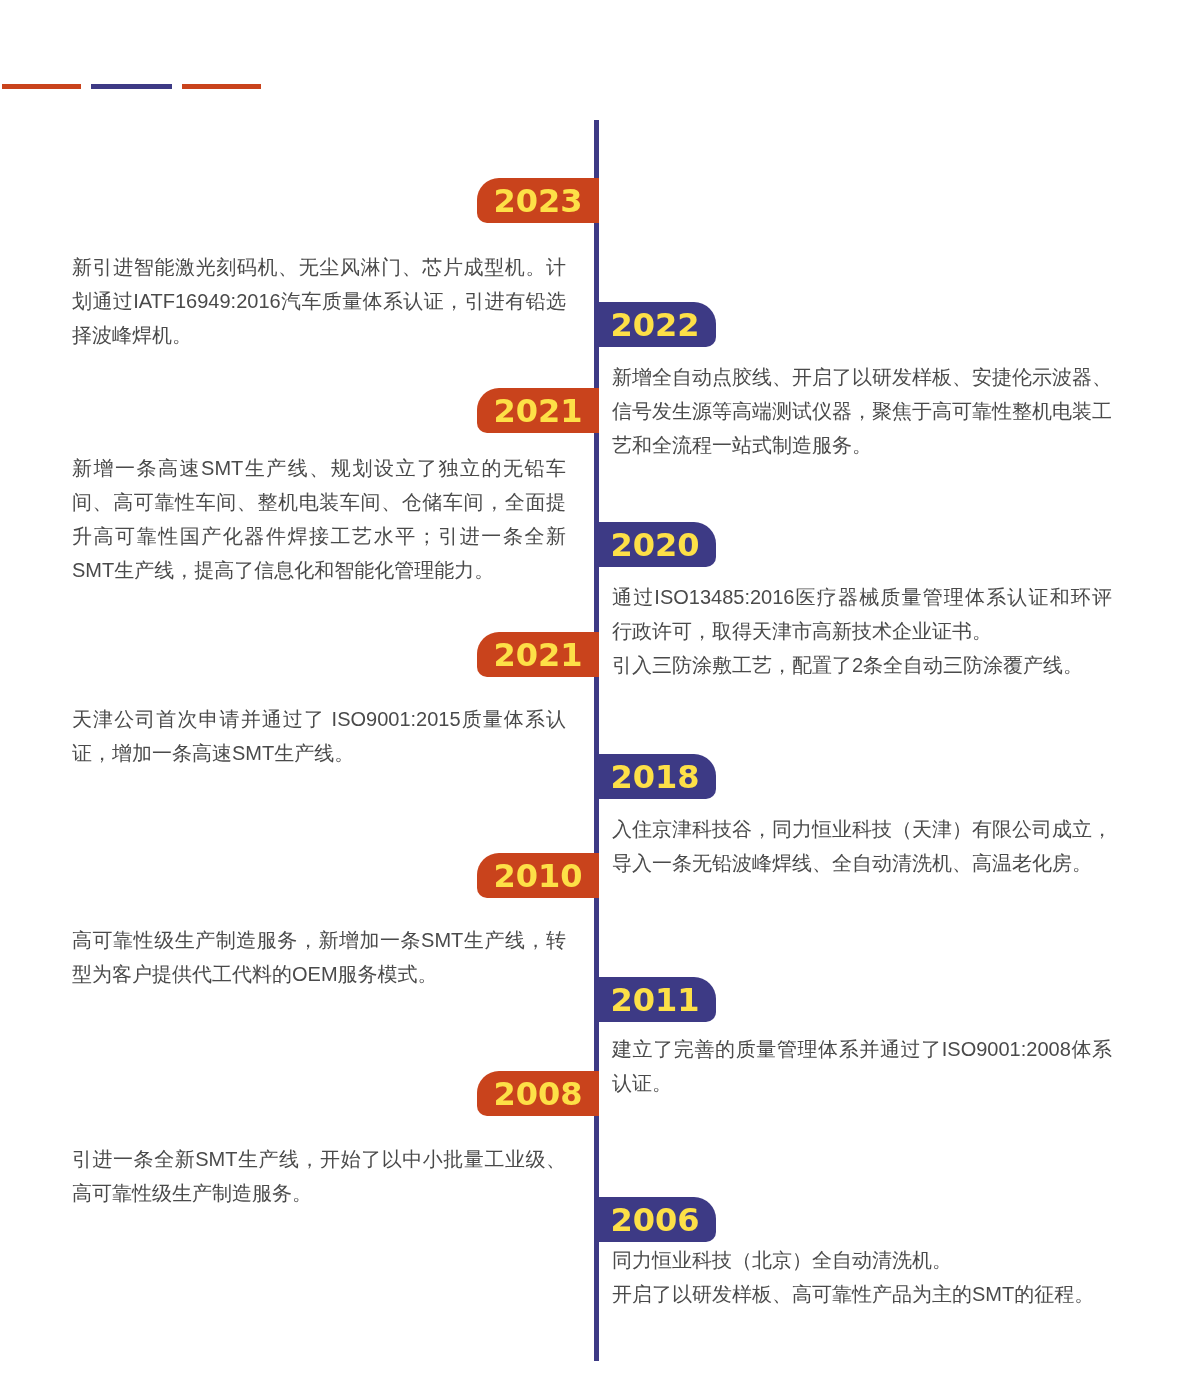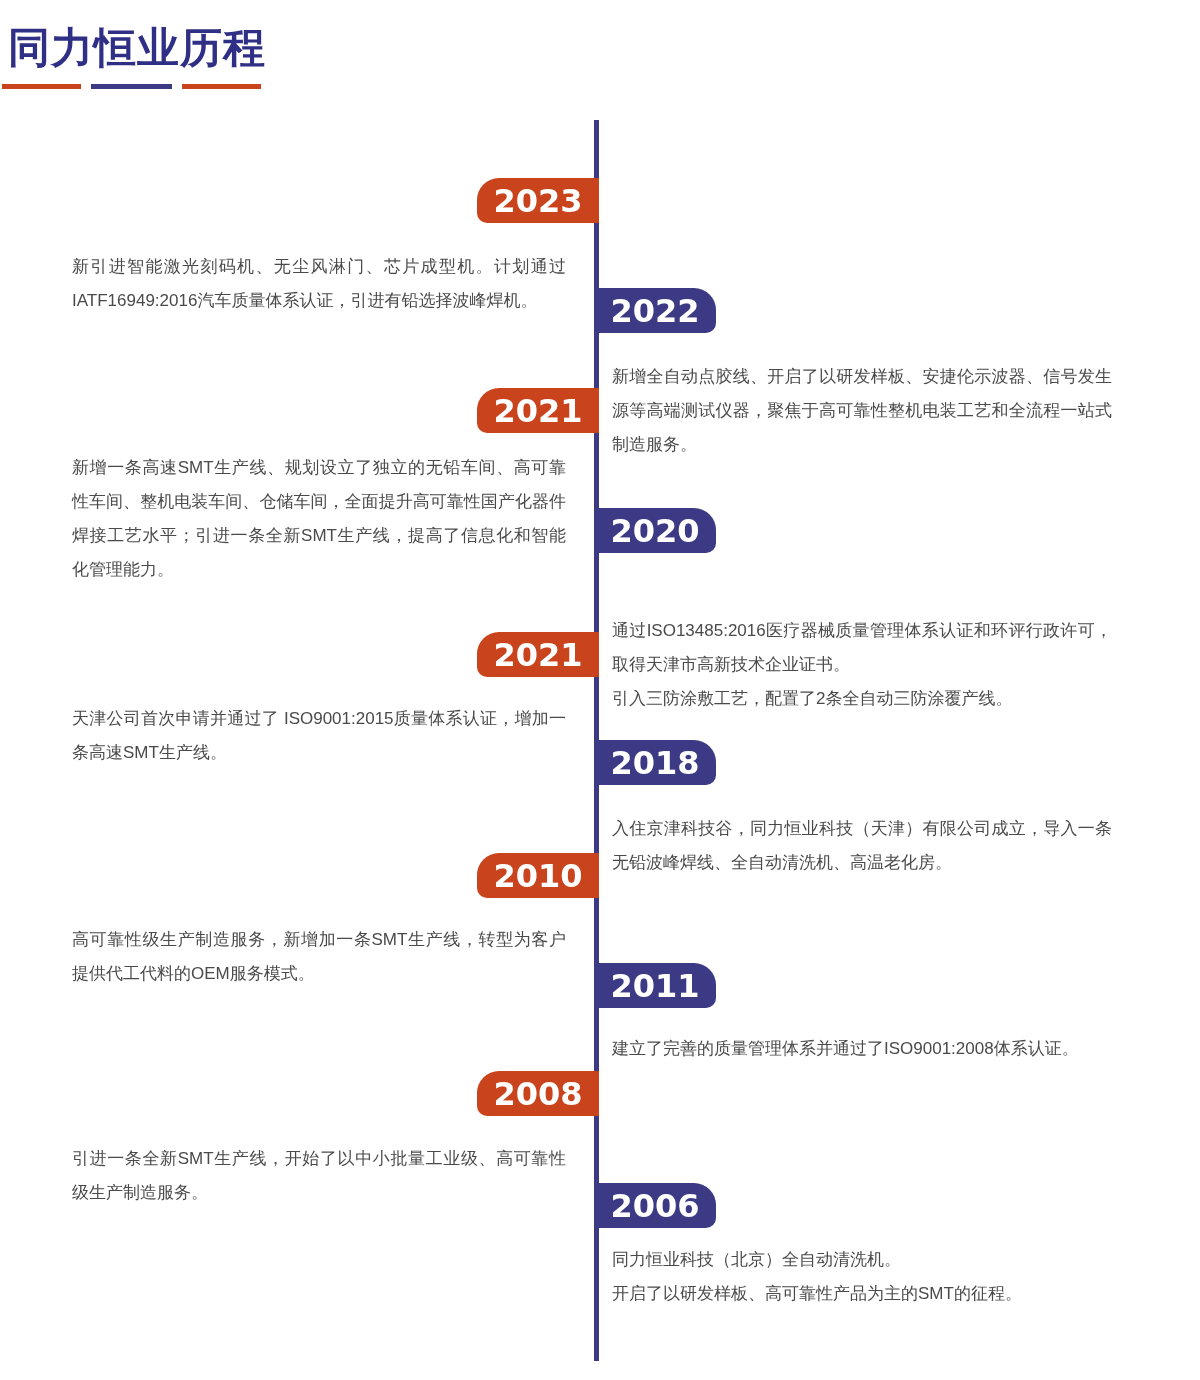--- a/index.html
+++ b/index.html
@@ -44,48 +44,47 @@
   }
 
   
   .badge {
     position: absolute;
     width: 122px;
     height: 45px;
     display: flex;
     align-items: center;
     justify-content: center;
-    color: #ffffff;
+    color: #fde047;
     font-size: 32px;
     font-weight: 700;
     font-family: "DejaVu Sans", "Liberation Sans", sans-serif;
   }
   .badge.left  { left: 477px; border-radius: 22px 0 0 10px; }
-  .badge.right { left: 594px; border-radius: 0 22px 10px 0; }
+  .badge.right { left: 594px; border-radius: 0 22px 10px 0; margin-top: 14px; }
   .badge.orange { background: var(--orange, #c9431c); }
   .badge.purple { background: var(--purple, #3d3a85); }
 
   
   .desc {
     position: absolute;
-    font-size: 17px;
+    font-size: 20px;
     line-height: 34px;
     color: var(--text-gray, #4a4a4a);
     white-space: pre-line;
     text-align: justify;
   }
   .desc.left  { left: 72px;  width: 494px; }
   .desc.right { left: 612px; width: 500px; }
 </style>
 </head>
 <body>
 
 <div class="page">
 
-  <div class="page-title">同力恒业历程</div>
   <div class="title-underline">
     <div class="seg seg-orange"></div>
     <div class="seg seg-purple"></div>
     <div class="seg seg-orange"></div>
   </div>
 
   <div class="spine"></div>
 
   <div>
     <div class="badge left orange" style="top:178px">2023</div>
@@ -97,21 +96,21 @@
     <div class="desc right" style="top:360px">新增全自动点胶线、开启了以研发样板、安捷伦示波器、信号发生源等高端测试仪器，聚焦于高可靠性整机电装工艺和全流程一站式制造服务。</div>
   </div>
 
   <div>
     <div class="badge left orange" style="top:388px">2021</div>
     <div class="desc left" style="top:451px">新增一条高速SMT生产线、规划设立了独立的无铅车间、高可靠性车间、整机电装车间、仓储车间，全面提升高可靠性国产化器件焊接工艺水平；引进一条全新SMT生产线，提高了信息化和智能化管理能力。</div>
   </div>
 
   <div>
     <div class="badge right purple" style="top:508px">2020</div>
-    <div class="desc right" style="top:614px">通过ISO13485:2016医疗器械质量管理体系认证和环评行政许可，取得天津市高新技术企业证书。
+    <div class="desc right" style="top:580px">通过ISO13485:2016医疗器械质量管理体系认证和环评行政许可，取得天津市高新技术企业证书。
 引入三防涂敷工艺，配置了2条全自动三防涂覆产线。</div>
   </div>
 
   <div>
     <div class="badge left orange" style="top:632px">2021</div>
     <div class="desc left" style="top:702px">天津公司首次申请并通过了 ISO9001:2015质量体系认证，增加一条高速SMT生产线。</div>
   </div>
 
   <div>
     <div class="badge right purple" style="top:740px">2018</div>

